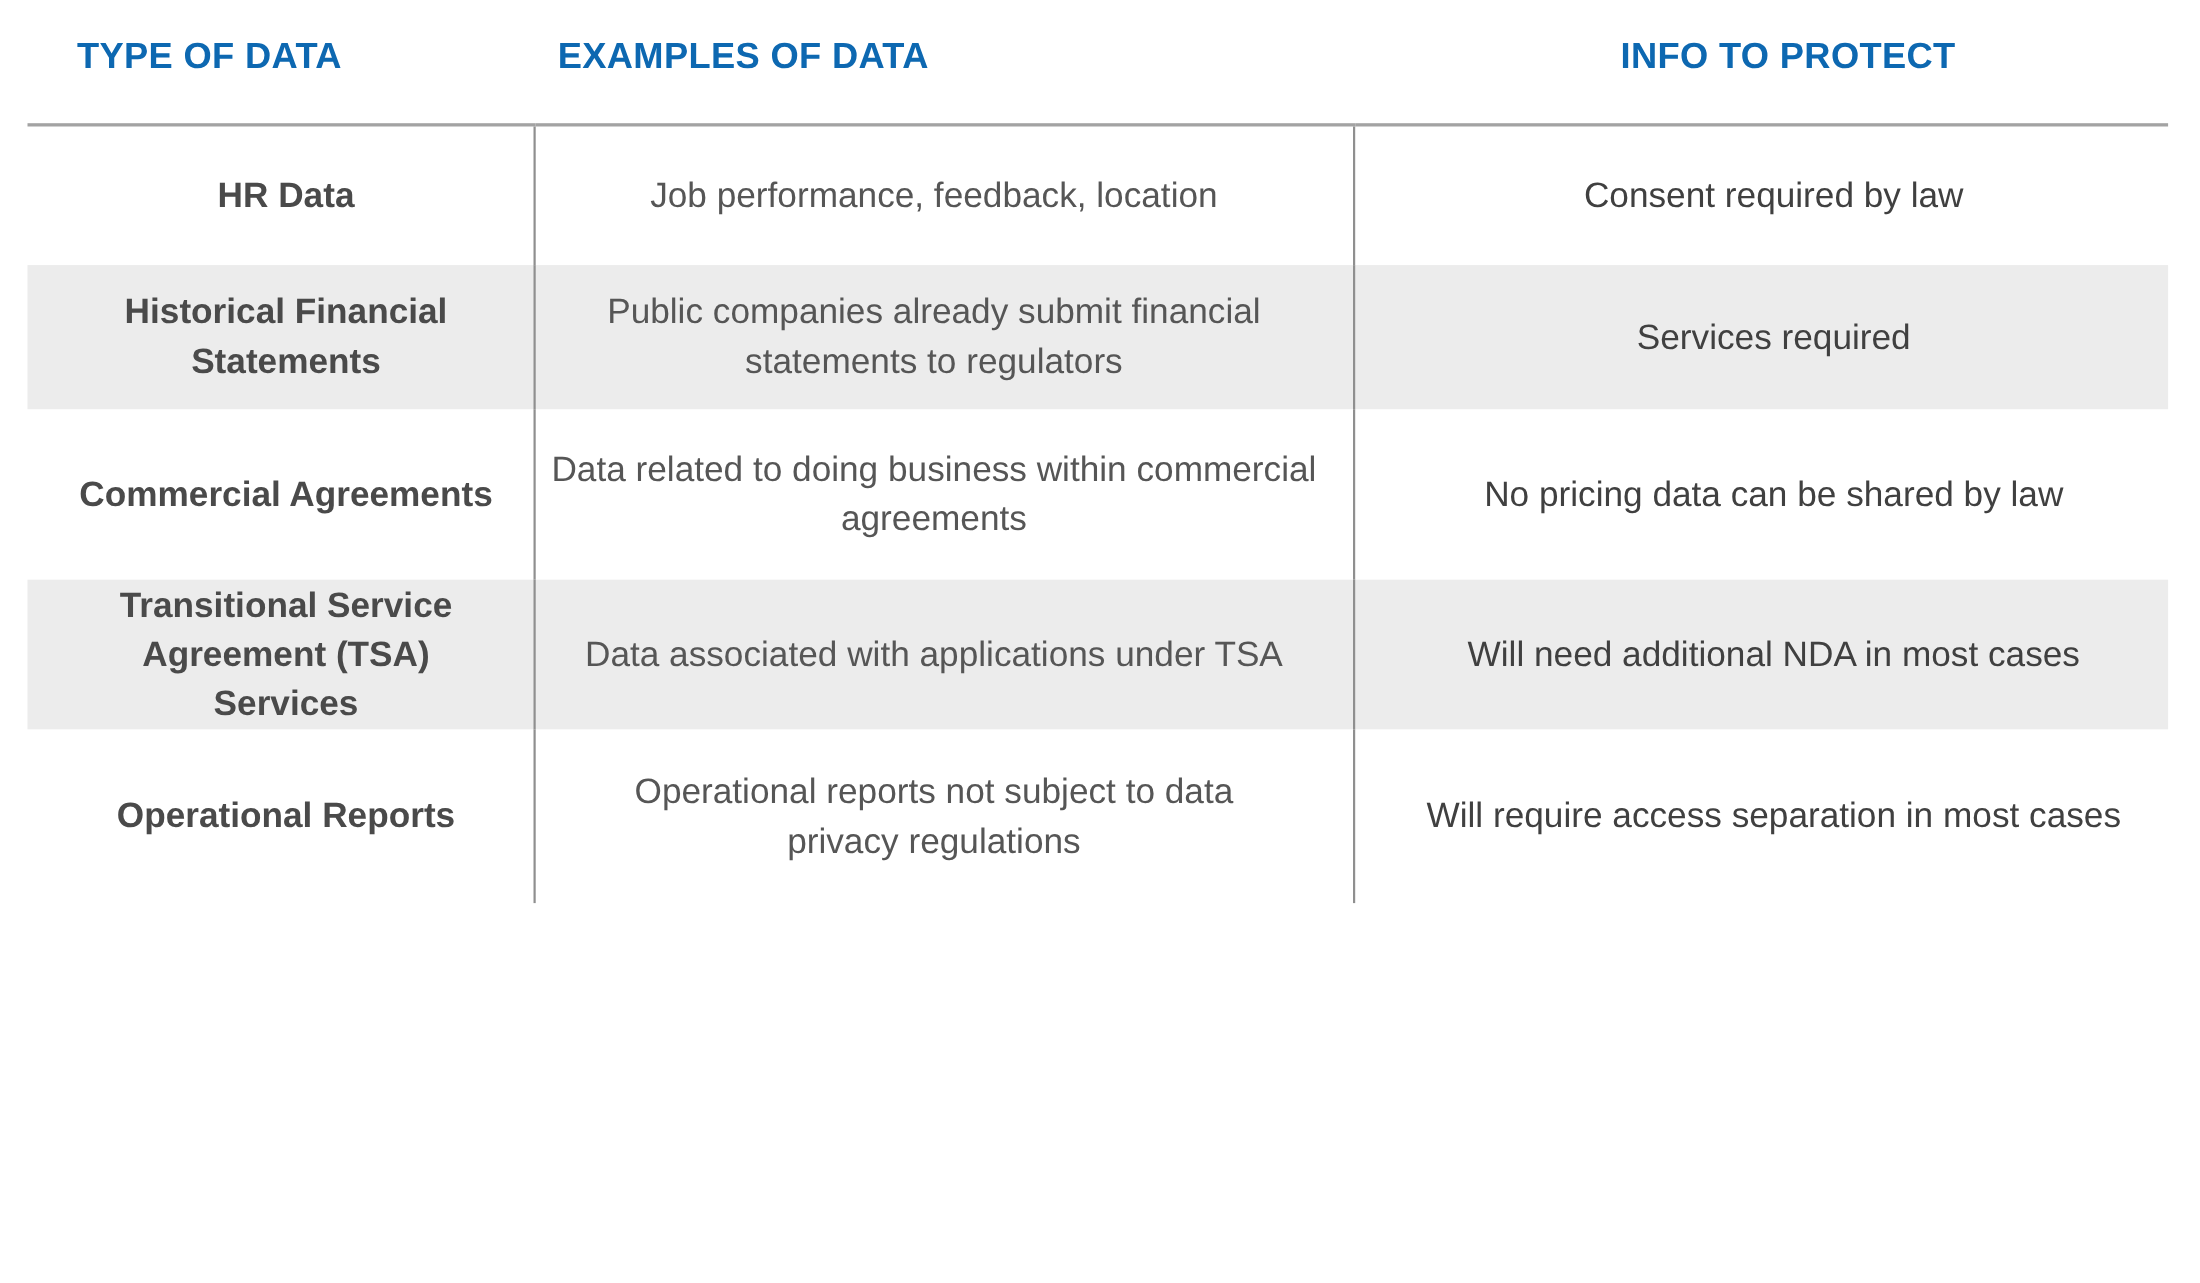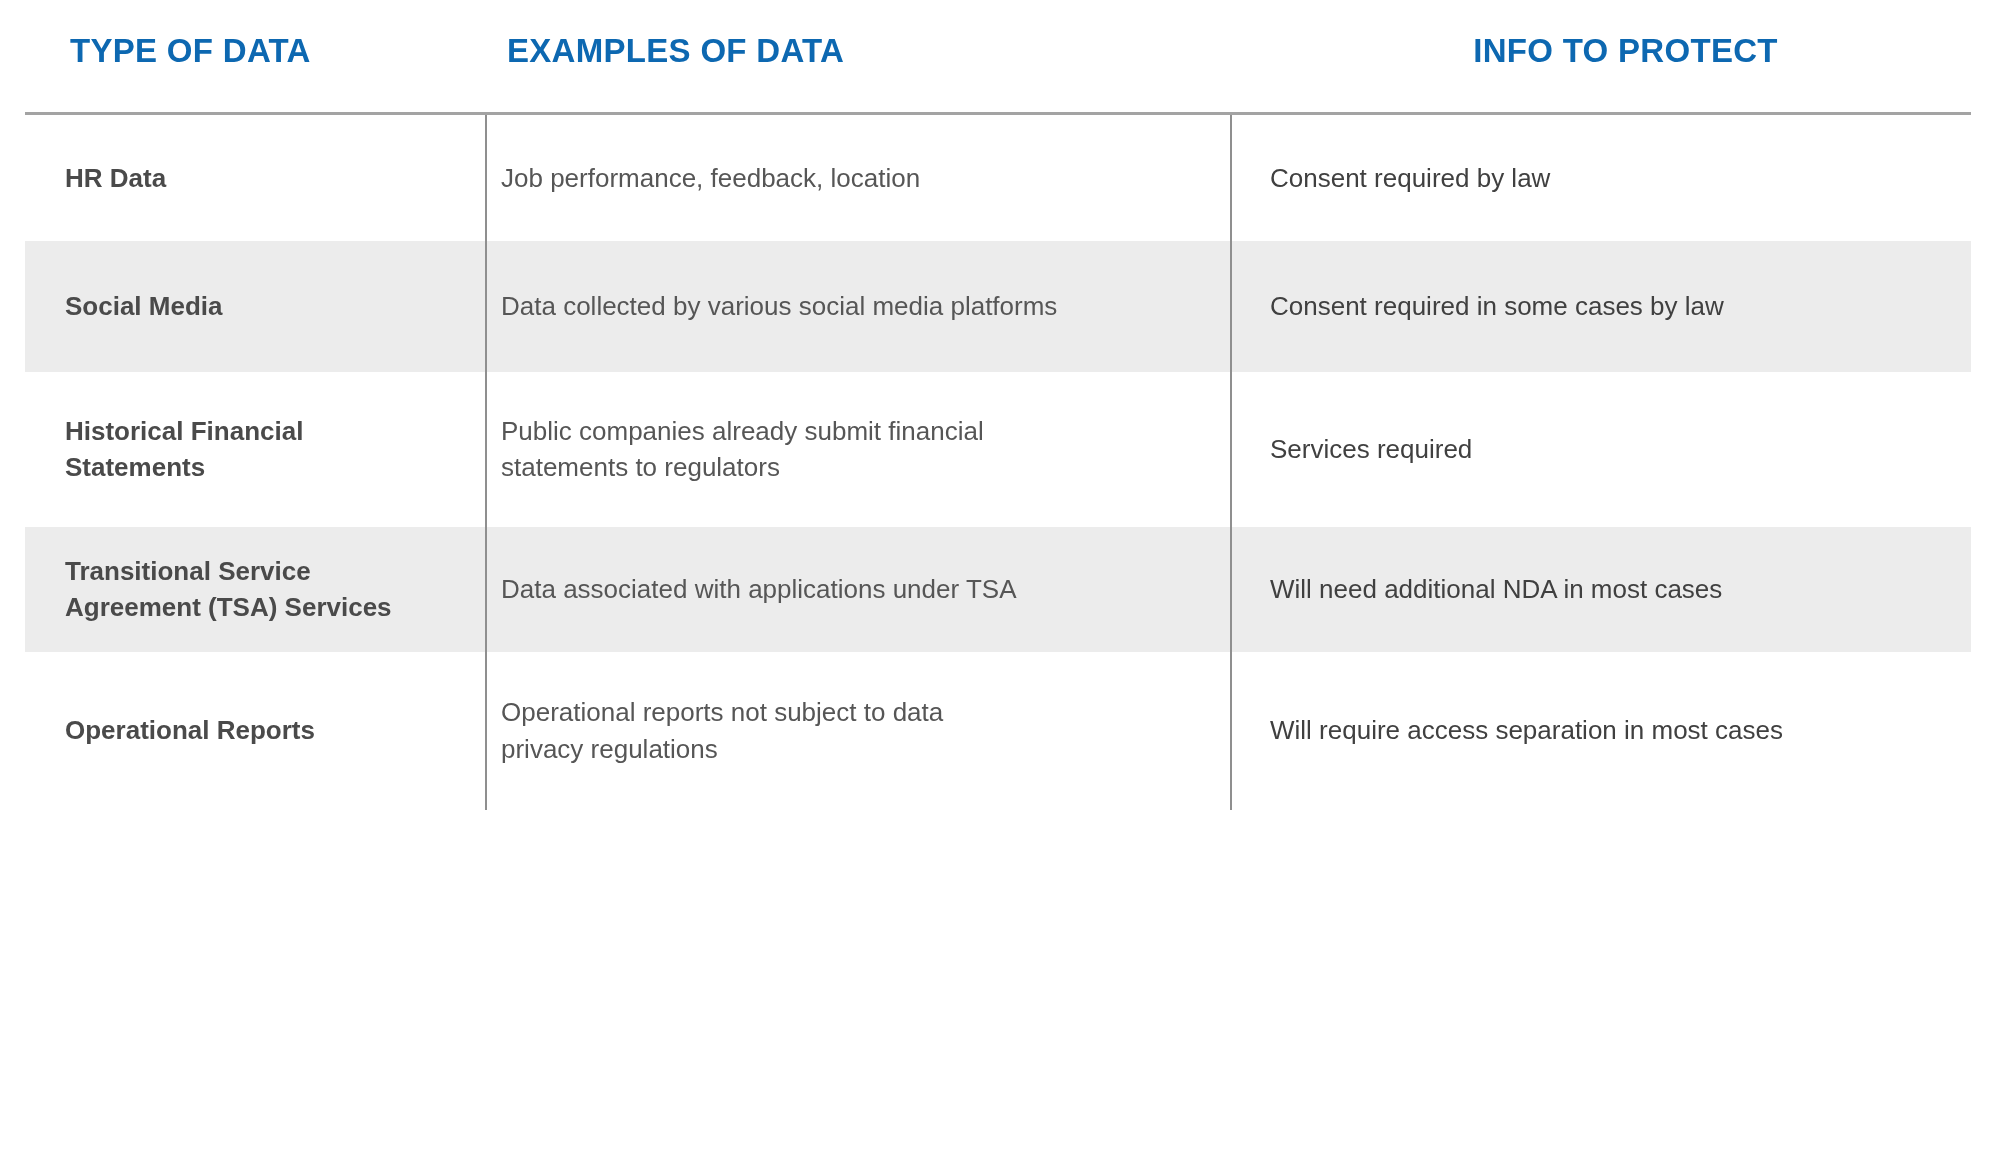--- a/index.html
+++ b/index.html
@@ -45,22 +45,22 @@
   tbody tr:nth-child(1) { height: 127px; }
   tbody tr:nth-child(2) { height: 131px; }
   tbody tr:nth-child(3) { height: 155px; }
   tbody tr:nth-child(4) { height: 125px; }
   tbody tr:nth-child(5) { height: 158px; }
   tbody tr:nth-child(6) { height: 146px; }
   tbody tr:nth-child(7) { height: 163px; }
 
   tbody th, tbody td {
     vertical-align: middle;
-    text-align: left;
-    font-size: 26px;
+    text-align: center;
+    font-size: 32px;
     line-height: 1.4;
     white-space: pre-line;
   }
   tbody th.c-col1 {
     font-weight: bold;
     color: #4a4a4a;
     padding-left: 40px;
     padding-right: 30px;
   }
   tbody td.c-col2 {
@@ -93,30 +93,31 @@
         <th class="h-col3">INFO TO PROTECT</th>
       </tr>
     </thead>
     <tbody>
       <tr>
         <th class="c-col1">HR Data</th>
         <td class="c-col2">Job performance, feedback, location</td>
         <td class="c-col3">Consent required by law</td>
       </tr>
       <tr>
-        <th class="c-col1">Social Media</th>
-        <td class="c-col2">Data collected by various social media platforms</td>
-        <td class="c-col3">Consent required in some cases by law</td>
-      </tr>
-      <tr>
         <th class="c-col1">Historical Financial
 Statements</th>
         <td class="c-col2">Public companies already submit financial
 statements to regulators</td>
         <td class="c-col3">Services required</td>
+      </tr>
+      <tr>
+        <th class="c-col1">Commercial Agreements</th>
+        <td class="c-col2">Data related to doing business within commercial
+agreements</td>
+        <td class="c-col3">No pricing data can be shared by law</td>
       </tr>
       <tr>
         <th class="c-col1">Transitional Service
 Agreement (TSA) Services</th>
         <td class="c-col2">Data associated with applications under TSA</td>
         <td class="c-col3">Will need additional NDA in most cases</td>
       </tr>
       <tr>
         <th class="c-col1">Operational Reports</th>
         <td class="c-col2">Operational reports not subject to data

